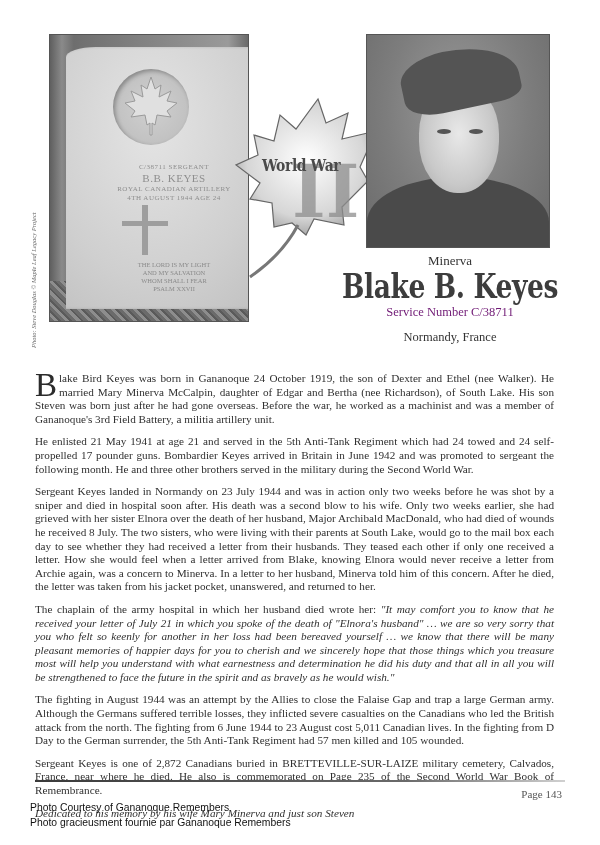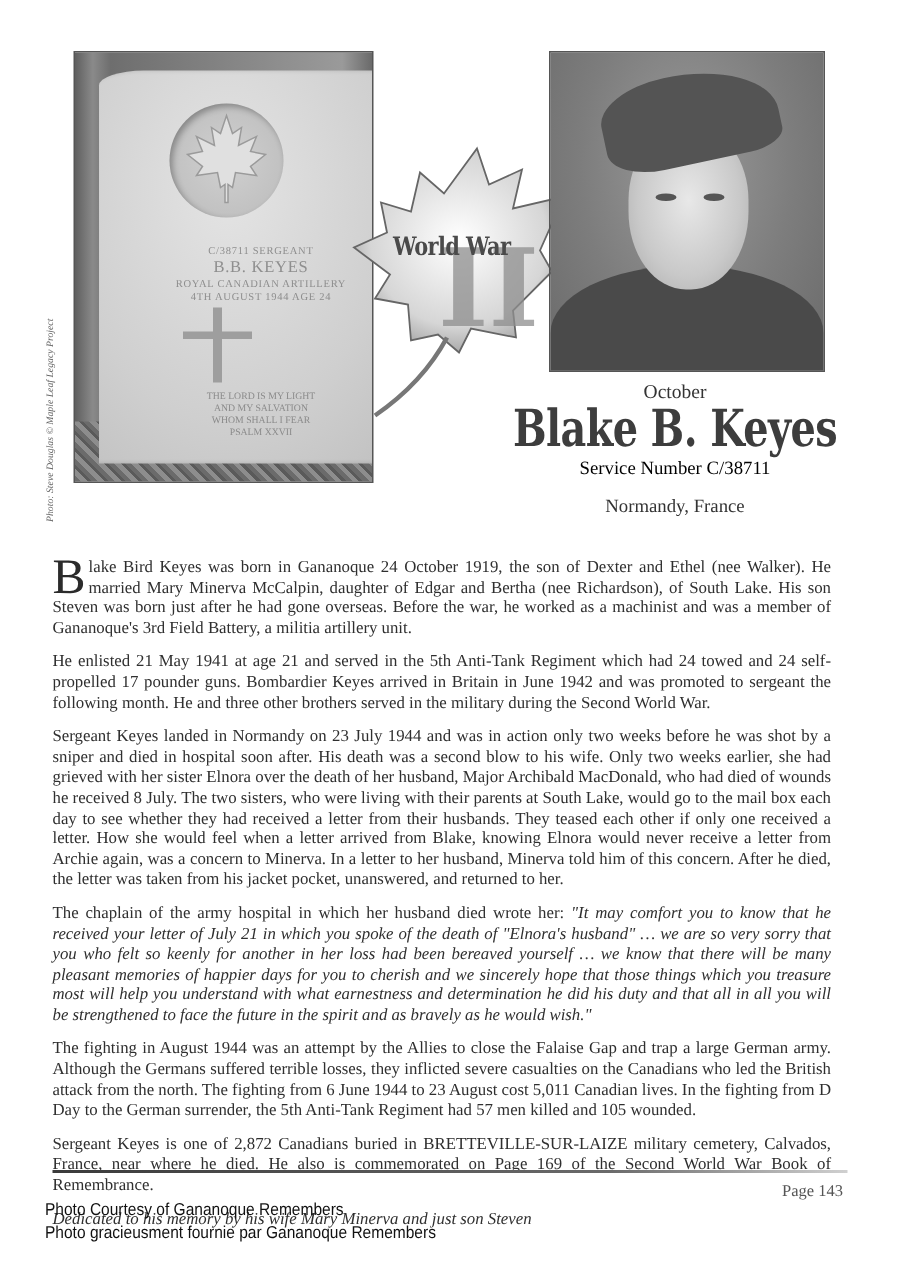--- a/index.html
+++ b/index.html
@@ -27,21 +27,21 @@
   
   .portrait { position: absolute; left: 366px; top: 34px; width: 182px; height: 212px; border: 1px solid #555; background: radial-gradient(ellipse at 50% 35%, #9a9a9a 0%, #7d7d7d 55%, #6a6a6a 100%); overflow: hidden; }
   .portrait .face { position: absolute; left: 52px; top: 50px; width: 80px; height: 108px; border-radius: 45% 45% 48% 48%; background: radial-gradient(ellipse at 50% 45%, #e8e8e8 0%, #c9c9c9 60%, #a8a8a8 100%); }
   .portrait .cap { position: absolute; left: 34px; top: 14px; width: 118px; height: 60px; background: #545454; border-radius: 40% 60% 20% 30%; transform: rotate(-12deg); }
   .portrait .body { position: absolute; left: 0; right: 0; bottom: -20px; height: 90px; background: #4a4a4a; border-radius: 50% 50% 0 0; }
   .portrait .eye { position: absolute; top: 94px; width: 14px; height: 5px; background: #555; border-radius: 50%; }
 
   
   .rank { position: absolute; left: 300px; width: 300px; top: 253px; text-align: center; font-size: 13px; color: #333; }
   .name-title { position: absolute; left: 300px; width: 300px; top: 266px; text-align: center; font-family: "DejaVu Serif", serif; font-weight: bold; font-size: 34px; color: #3d3d3d; transform: scaleX(.78); transform-origin: center; white-space: nowrap; letter-spacing: -0.5px; }
-  .service-no { position: absolute; left: 300px; width: 300px; top: 305px; text-align: center; font-size: 12.5px; color: #000000; }
+  .service-no { position: absolute; left: 300px; width: 300px; top: 305px; text-align: center; font-size: 12.5px; color: #701a75; }
   .died-line { position: absolute; left: 300px; width: 300px; top: 330px; text-align: center; font-size: 12.5px; color: #333; line-height: 14px; }
 
   
   .body-text { position: absolute; left: 35px; top: 372px; width: 519px; font-size: 11.2px; line-height: 13.6px; text-align: justify; color: #2f2f2f; }
   .body-text p { margin: 0 0 9px 0; }
   .dropcap { float: left; font-size: 33px; line-height: 25px; margin: 1px 2px 0 0; color: #2b2b2b; }
   .quote { font-style: italic; }
   .dedication { font-style: italic; }
 
   .rule { position: absolute; left: 35px; top: 780px; width: 530px; height: 2px; background: linear-gradient(90deg, #3a3a3a 0%, #6a6a6a 70%, #d0d0d0 100%); }
@@ -94,34 +94,34 @@
 <div class="ww-text">World War</div>
 
 <div class="portrait">
   <div class="body"></div>
   <div class="face"></div>
   <div class="eye" style="left:70px"></div>
   <div class="eye" style="left:102px"></div>
   <div class="cap"></div>
 </div>
 
-<div class="rank">October</div>
+<div class="rank">Minerva</div>
 <div class="name-title">Blake B. Keyes</div>
 <div class="service-no">Service Number C/38711</div>
 <div class="died-line">
   <div>Normandy, France</div>
 </div>
 
 <div class="body-text">
   <p><span class="dropcap">B</span><span>lake Bird Keyes was born in Gananoque 24 October 1919, the son of Dexter and Ethel (nee Walker). He married Mary Minerva McCalpin, daughter of Edgar and Bertha (nee Richardson), of South Lake. His son Steven was born just after he had gone overseas. Before the war, he worked as a machinist and was a member of Gananoque's 3rd Field Battery, a militia artillery unit.</span></p>
   <p>He enlisted 21 May 1941 at age 21 and served in the 5th Anti-Tank Regiment which had 24 towed and 24 self-propelled 17 pounder guns. Bombardier Keyes arrived in Britain in June 1942 and was promoted to sergeant the following month. He and three other brothers served in the military during the Second World War.</p>
   <p>Sergeant Keyes landed in Normandy on 23 July 1944 and was in action only two weeks before he was shot by a sniper and died in hospital soon after. His death was a second blow to his wife. Only two weeks earlier, she had grieved with her sister Elnora over the death of her husband, Major Archibald MacDonald, who had died of wounds he received 8 July. The two sisters, who were living with their parents at South Lake, would go to the mail box each day to see whether they had received a letter from their husbands. They teased each other if only one received a letter.  How she would feel when a letter arrived from Blake, knowing Elnora would never receive a letter from Archie again, was a concern to Minerva.   In a letter to her husband, Minerva told him of this concern. After he died, the letter was taken from his jacket pocket, unanswered, and returned to her.</p>
   <p><span>The chaplain of the army hospital in which her husband died wrote her: </span><span class="quote">"It may comfort you to know that he received your letter of July 21 in which you spoke of the death of "Elnora's husband" … we are so very sorry that you who felt so keenly for another in her loss had been bereaved yourself … we know that there will be many pleasant memories of happier days for you to cherish and we sincerely hope that those things which you treasure most will help you understand with what earnestness and determination he did his duty and that all in all you will be strengthened to face the future in the spirit and as bravely as he would wish."</span></p>
   <p>The fighting in August 1944 was an attempt by the Allies to close the Falaise Gap and trap a large German army. Although the Germans suffered terrible losses, they inflicted severe casualties on the Canadians who led the British attack from the north.  The fighting from 6 June 1944 to 23 August cost 5,011 Canadian lives. In the fighting from D Day to the German surrender, the 5th Anti-Tank Regiment had 57 men killed and 105 wounded.</p>
-  <p>Sergeant Keyes is one of 2,872 Canadians buried in BRETTEVILLE-SUR-LAIZE military cemetery, Calvados, France, near where he died. He also is commemorated on Page 169 of the Second World War Book of Remembrance.</p>
+  <p>Sergeant Keyes is one of 2,872 Canadians buried in BRETTEVILLE-SUR-LAIZE military cemetery, Calvados, France, near where he died. He also is commemorated on Page 235 of the Second World War Book of Remembrance.</p>
   <p class="dedication">Dedicated to his memory by his wife Mary Minerva and just son Steven</p>
 </div>
 
 <div class="rule"></div>
 <div class="page-no">Page 143</div>
 
 <div class="courtesy">
   <div>Photo Courtesy of Gananoque Remembers</div>
   <div>Photo gracieusment fournie par Gananoque Remembers</div>
 </div>

